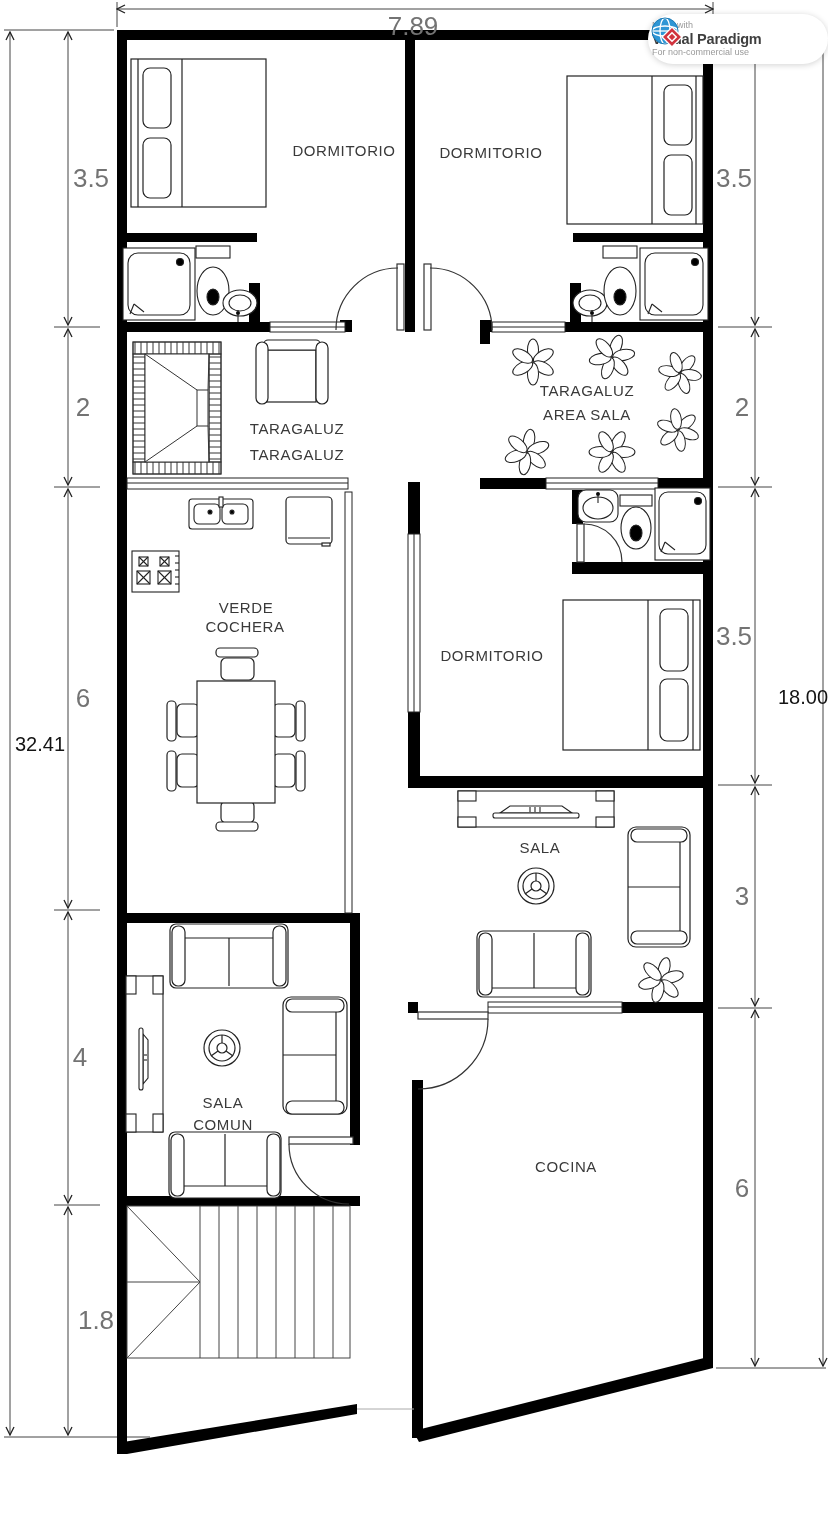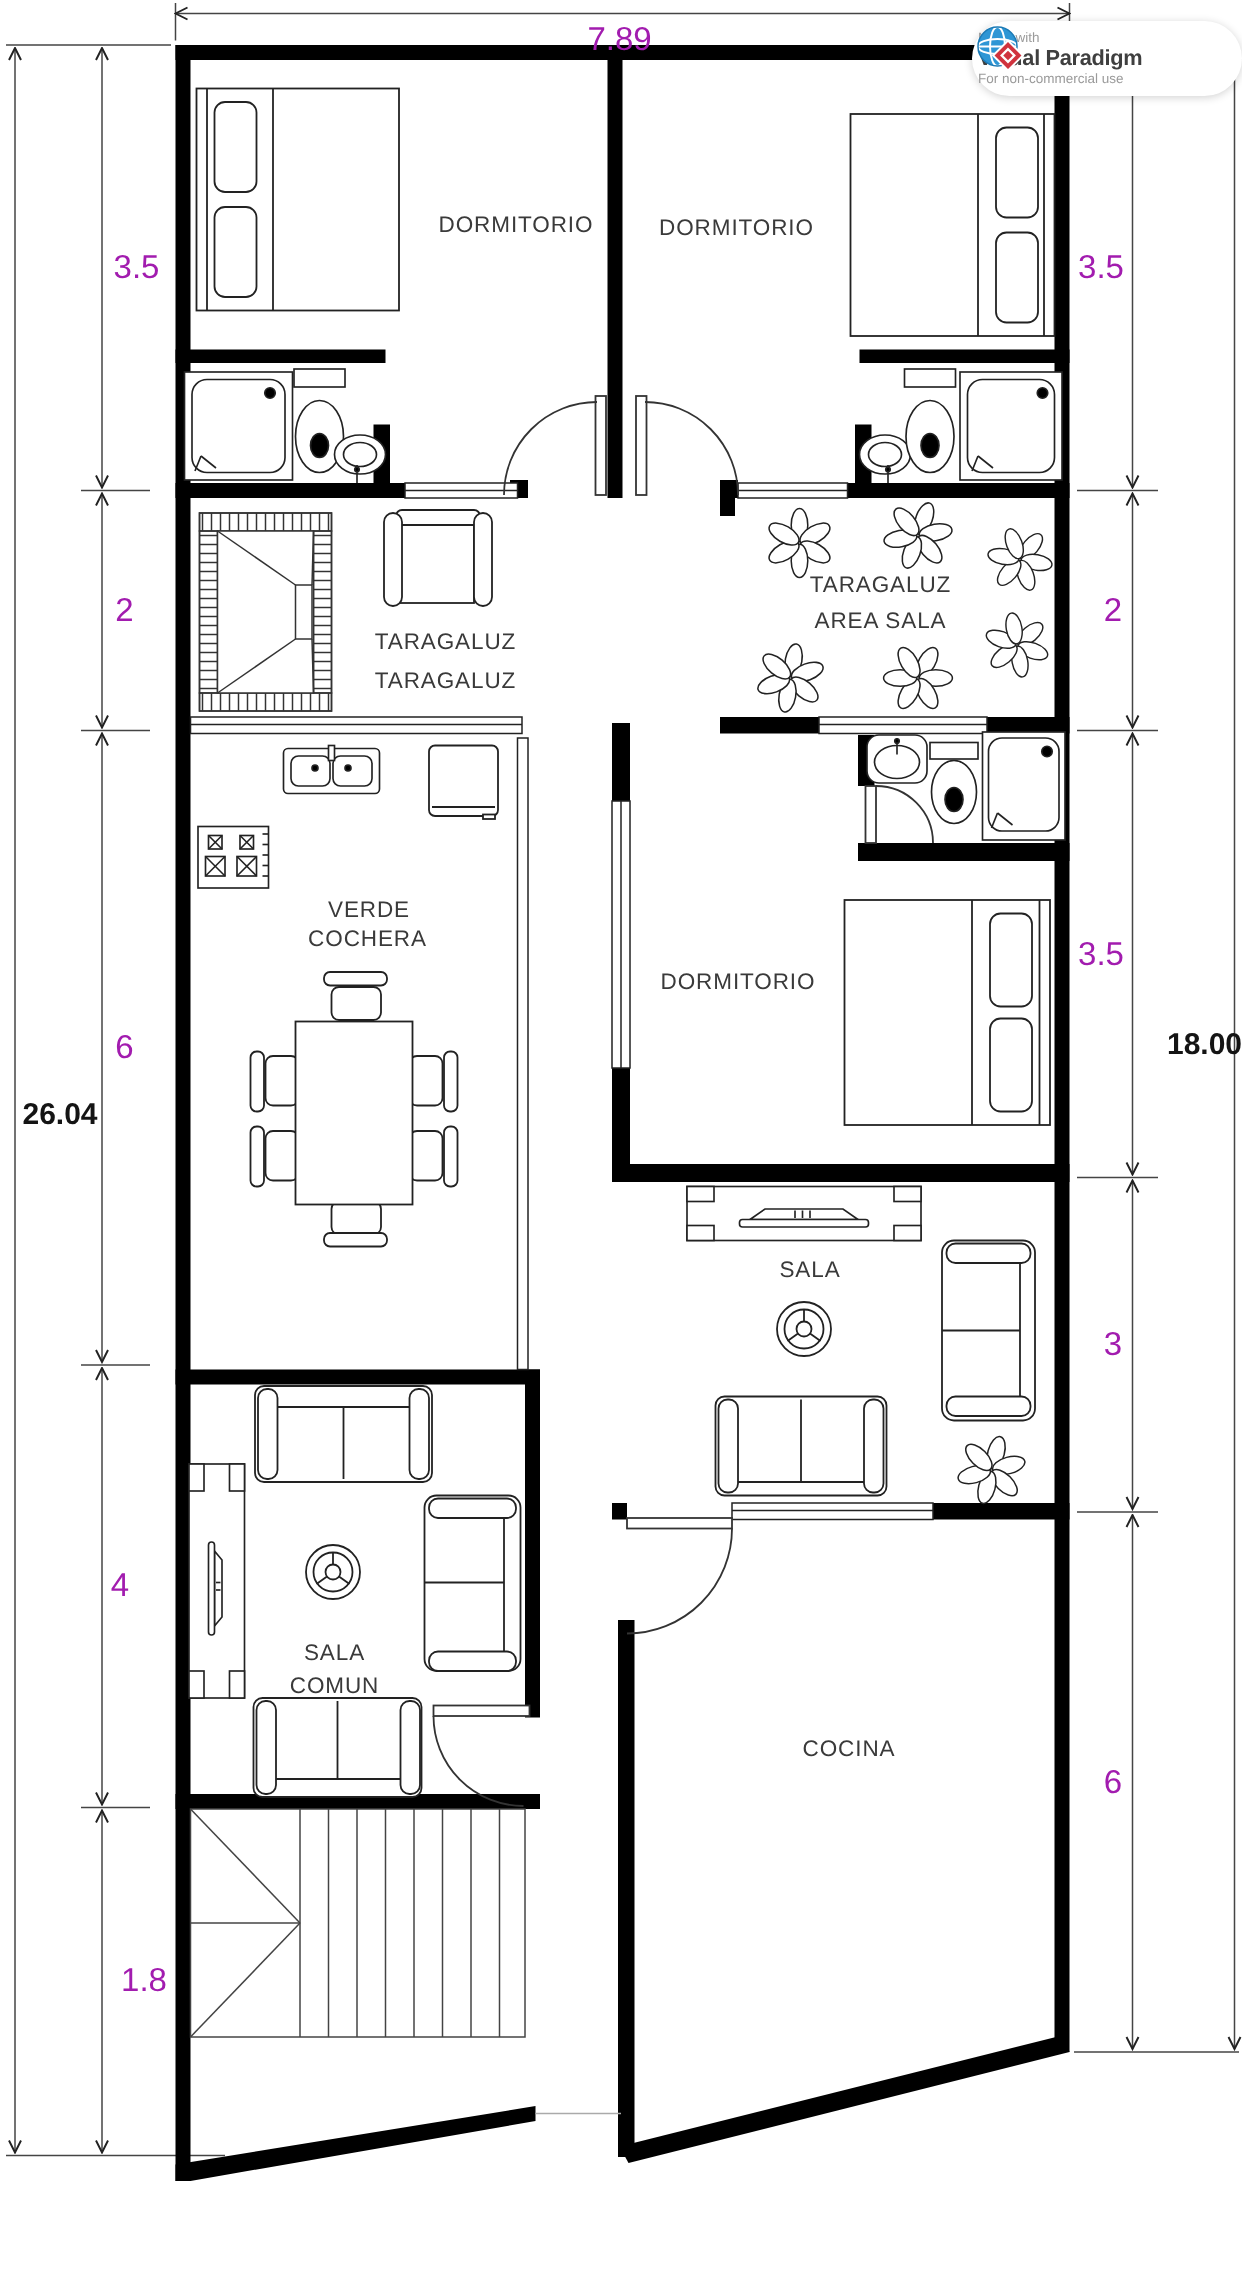--- a/index.html
+++ b/index.html
@@ -2,23 +2,23 @@
 <html><head>
 <meta charset="utf-8">
 <style>
   html,body{margin:0;padding:0;background:#fff;}
   #canvas{position:relative;width:828px;height:1520px;background:#fff;overflow:hidden;
           font-family:"Liberation Sans", sans-serif;}
   svg{position:absolute;left:0;top:0;}
   .lbl{position:absolute;transform:translate(-50%,-50%);white-space:nowrap;
        font-size:15px;color:#3a3a3a;letter-spacing:.6px;text-align:center;}
   .dim{position:absolute;transform:translate(-50%,-50%);white-space:nowrap;
-       font-size:22px;color:#a21caf;}
+       font-size:26px;color:#737373;}
   .dim-sm{position:absolute;transform:translate(-50%,-50%);white-space:nowrap;
-       font-size:20px;color:#141414;font-weight:bold;}
+       font-size:20px;color:#141414;}
   .badge{position:absolute;left:648px;top:14px;width:180px;height:50px;background:#fff;
          border-radius:26px;box-shadow:0 1px 6px rgba(0,0,0,.18);display:flex;
          align-items:center;gap:4px;padding-left:4px;box-sizing:border-box;cursor:pointer;}
   .badge-txt{display:flex;flex-direction:column;line-height:1.15;}
   .badge-small{font-size:9px;color:#9a9a9a;}
   .badge-brand{font-size:14.5px;font-weight:bold;color:#3f3f3f;letter-spacing:-.2px;}
 </style>
 </head>
 <body>
 
@@ -443,21 +443,21 @@
 <div class="lbl" style="left:587px;top:414px">AREA SALA</div>
 <div class="lbl" style="left:246px;top:607px">VERDE</div>
 <div class="lbl" style="left:245px;top:626px">COCHERA</div>
 <div class="lbl" style="left:492px;top:655px">DORMITORIO</div>
 <div class="lbl" style="left:540px;top:847px">SALA</div>
 <div class="lbl" style="left:223px;top:1102px">SALA</div>
 <div class="lbl" style="left:223px;top:1124px">COMUN</div>
 <div class="lbl" style="left:566px;top:1166px">COCINA</div>
 
 <div class="dim" style="left:413px;top:26px">7.89</div>
-<div class="dim-sm" style="left:40px;top:744px">26.04</div>
+<div class="dim-sm" style="left:40px;top:744px">32.41</div>
 <div class="dim-sm" style="left:803px;top:697px">18.00</div>
 <div class="dim" style="left:91px;top:178px">3.5</div>
 <div class="dim" style="left:83px;top:407px">2</div>
 <div class="dim" style="left:83px;top:698px">6</div>
 <div class="dim" style="left:80px;top:1057px">4</div>
 <div class="dim" style="left:96px;top:1320px">1.8</div>
 <div class="dim" style="left:734px;top:178px">3.5</div>
 <div class="dim" style="left:742px;top:407px">2</div>
 <div class="dim" style="left:734px;top:636px">3.5</div>
 <div class="dim" style="left:742px;top:896px">3</div>

